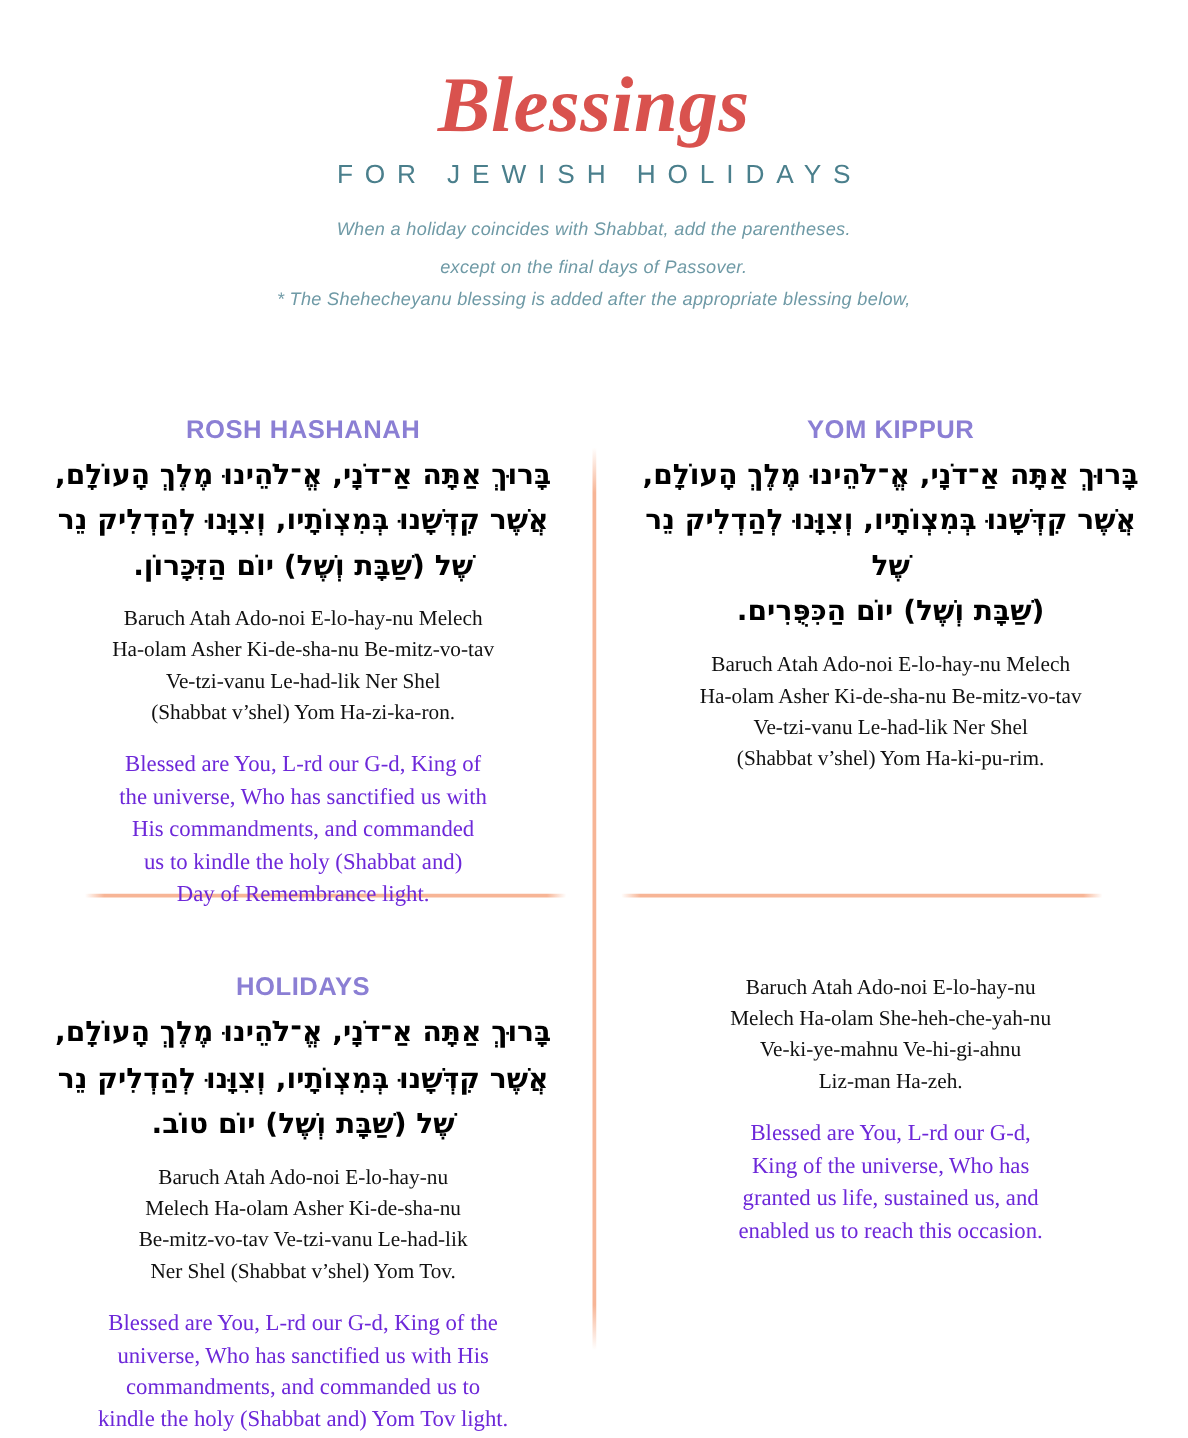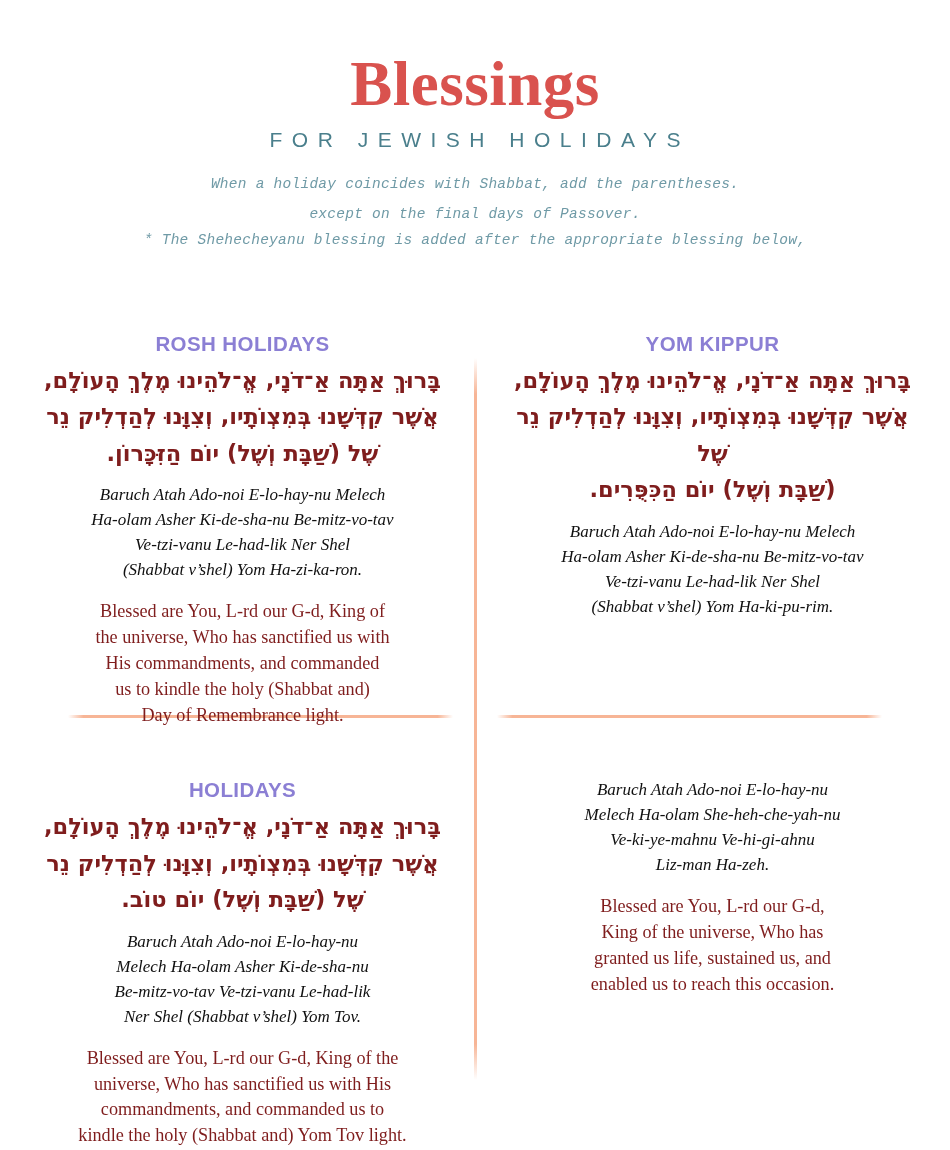--- a/index.html
+++ b/index.html
@@ -23,35 +23,36 @@
     text-align: center;
   }
   .main-title {
     font-family: "Liberation Serif", "DejaVu Serif", serif;
     font-weight: bold;
     font-size: 63px;
     line-height: 1.02;
     color: #d9524e;
     letter-spacing: 0.5px;
     margin: 0;
+    font-style: italic;
   }
   .subtitle {
     margin: 12px 0 0 0;
     font-family: "Liberation Sans", "DejaVu Sans", sans-serif;
     font-size: 21px;
     font-weight: 400;
     letter-spacing: 9.5px;
     color: #4a7f8c;
     text-indent: 9.5px;
   }
   .notes {
     margin-top: 20px;
   }
   .note-line {
-    font-family: Liberation Mono, monospace;
+    font-family: Liberation Sans, sans-serif;
     font-style: italic;
     font-size: 14.5px;
     color: #6f9aa6;
     line-height: 1.78;
     letter-spacing: 0.25px;
   }
   .note-block { margin-top: 4px; }
 
   
   .grid {
@@ -81,39 +82,38 @@
     color: #8b7fd4;
     margin: 0 0 6px 0;
   }
   .hebrew {
     direction: rtl;
     unicode-bidi: isolate;
     font-family: "DejaVu Sans", "Liberation Sans", sans-serif;
     font-weight: bold;
     font-size: 22.5px;
     line-height: 1.62;
-    color: #7f1d1d;
+    color: #000000;
     margin: 0 0 12px 0;
     white-space: pre-line;
   }
   .hebrew-sm { font-size: 21px; }
   .translit {
     font-family: "Liberation Serif", "DejaVu Serif", serif;
-    font-style: italic;
     font-size: 17px;
     line-height: 1.47;
     color: #101010;
     margin: 0 0 16px 0;
     white-space: pre-line;
   }
   .english {
     font-family: "Liberation Serif", "DejaVu Serif", serif;
     font-size: 18.2px;
     line-height: 1.42;
-    color: #7f1d1d;
+    color: #6d28d9;
     margin: 0;
     white-space: pre-line;
   }
 
   
   .divider-v {
     position: absolute;
     left: 474px;
     top: 358px;
     width: 3px;
@@ -153,21 +153,21 @@
 </div>
 
 <div class="divider-v"></div>
 <div class="divider-h divider-h-left"></div>
 <div class="divider-h divider-h-right"></div>
 
 <div class="grid">
 
   <div class="row">
     <div class="cell cell-left">
-      <div class="holiday-title">ROSH HOLIDAYS</div>
+      <div class="holiday-title">ROSH HASHANAH</div>
       <div class="hebrew">בָּרוּךְ אַתָּה אַ־דֹנָי, אֱ־לֹהֵינוּ מֶלֶךְ הָעוֹלָם,
 אֲשֶׁר קִדְּשָׁנוּ בְּמִצְוֹתָיו, וְצִוָּנוּ לְהַדְלִיק נֵר
 שֶׁל (שַׁבָּת וְשֶׁל) יוֹם הַזִּכָּרוֹן.</div>
       <div class="translit">Baruch Atah Ado-noi E-lo-hay-nu Melech
 Ha-olam Asher Ki-de-sha-nu Be-mitz-vo-tav
 Ve-tzi-vanu Le-had-lik Ner Shel
 (Shabbat v’shel) Yom Ha-zi-ka-ron.</div>
       <div class="english">Blessed are You, L-rd our G-d, King of
 the universe, Who has sanctified us with
 His commandments, and commanded

